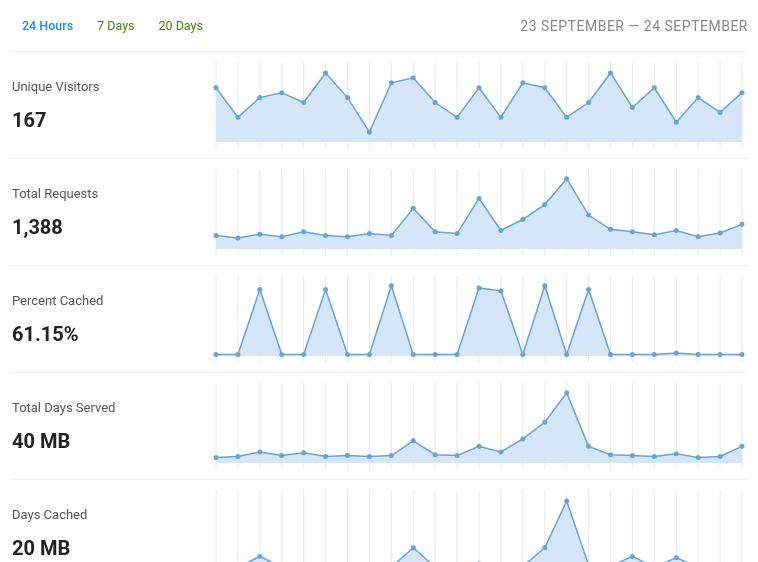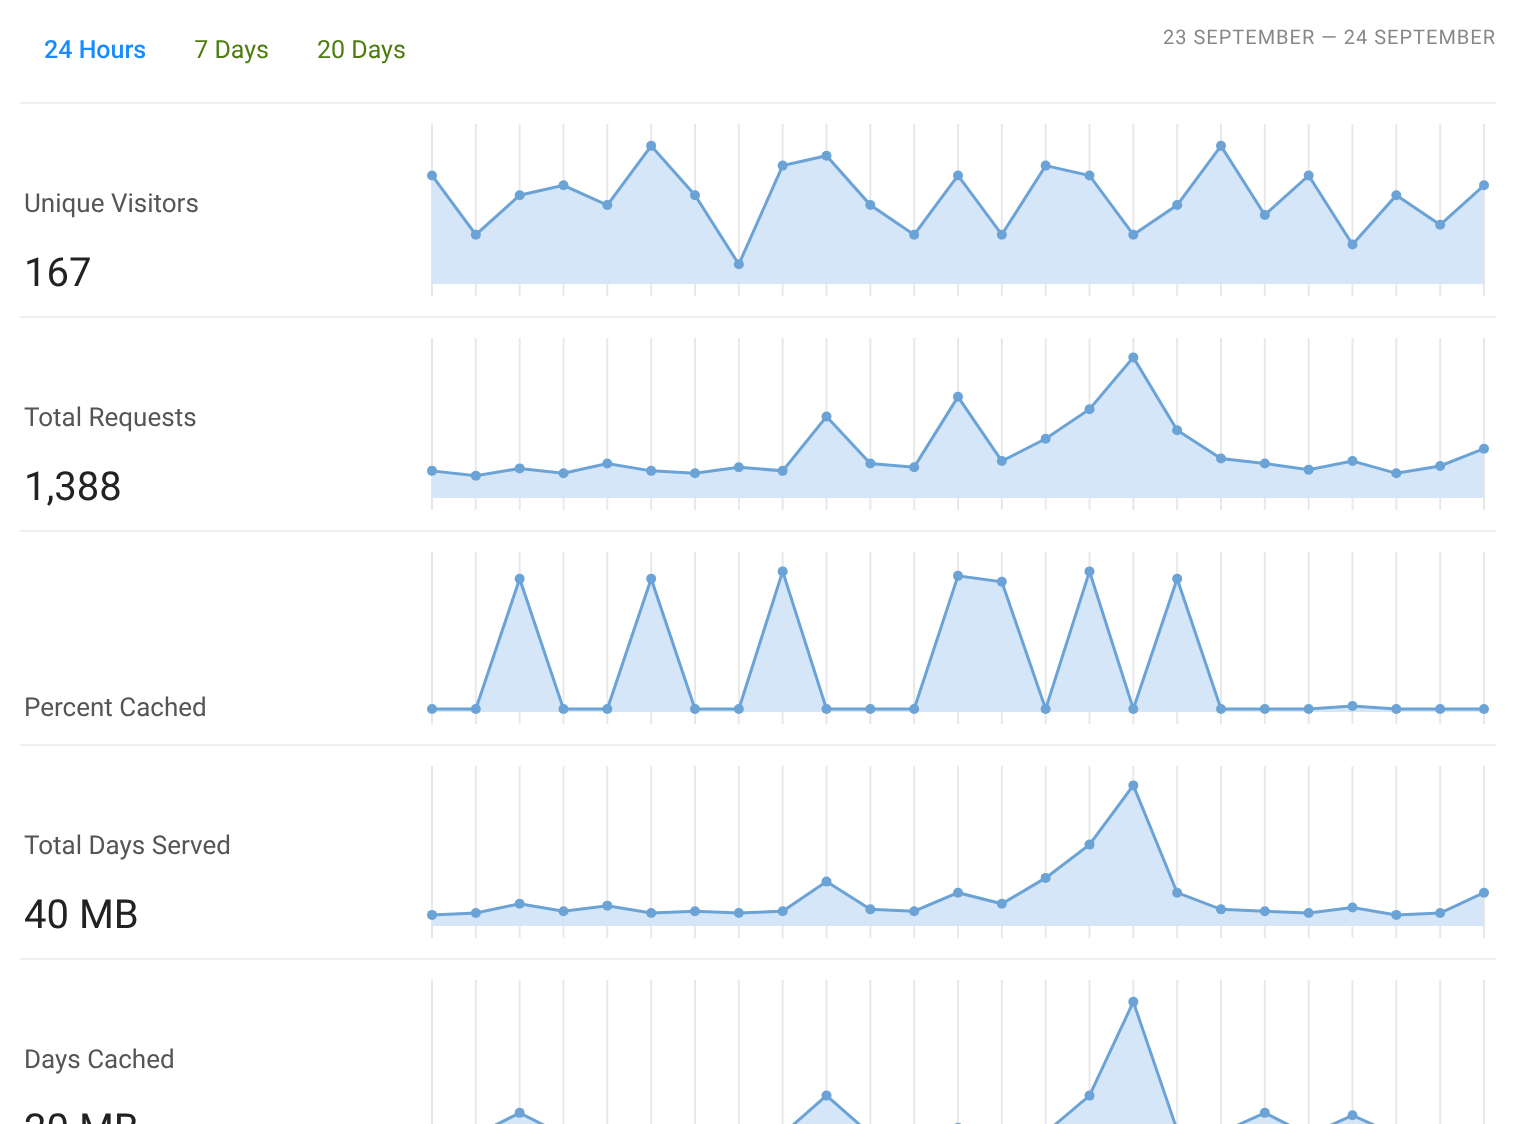--- a/index.html
+++ b/index.html
@@ -1,26 +1,26 @@
 <!DOCTYPE html>
 <html><head>
 <meta charset="utf-8">
 <style>
 *{margin:0;padding:0;box-sizing:border-box}
 body{font-family:-apple-system,BlinkMacSystemFont,"Segoe UI",Roboto,sans-serif;background:#fff;width:758px;padding:8px 10px}
-.header{display:flex;justify-content:space-between;padding:6px 0 14px}
+.header{display:flex;justify-content:space-between;align-items:center;padding:6px 0 14px}
 .tabs{display:flex;gap:0}
 .tab{font-size:12.5px;color:#4d7c0f;padding:4px 12px;cursor:pointer}
 .tab.active{color:#1a8cff;font-weight:500}
-.date-range{font-size:10px;color:#888;letter-spacing:.5px}
+.date-range{font-size:14px;color:#888;letter-spacing:.5px}
 .row{display:flex;align-items:stretch;border-bottom:1px solid #eee;padding:10px 0}
 .row:first-of-type{border-top:1px solid #eee}
-.label-col{width:200px;display:flex;flex-direction:column;justify-content:flex-end;gap:14px;padding-left:2px}
+.label-col{width:200px;display:flex;flex-direction:column;justify-content:center;gap:14px;padding-left:2px}
 .metric-label{font-size:13px;color:#555}
-.metric-value{font-size:20px;font-weight:400;color:#222}
+.metric-value{font-size:20px;font-weight:700;color:#222}
 .chart-col{flex:1;height:86px;position:relative}
 .chart-col svg{width:100%;height:100%;display:block}
 .grid-line{stroke:#e8e8e8;stroke-width:1}
 .area{fill:#d4e6f7;stroke:none}
 .line{fill:none;stroke:#6ba3d6;stroke-width:1.5}
 .dot{fill:#6ba3d6}
 </style>
 </head>
 <body>
 
@@ -154,20 +154,21 @@
           <circle class="dot" cx="466.25" cy="61.5" r="2.5"></circle>
           <circle class="dot" cx="488.1666666666667" cy="67.66666666666667" r="2.5"></circle>
           <circle class="dot" cx="510.0833333333333" cy="63.96666666666667" r="2.5"></circle>
           <circle class="dot" cx="532" cy="55.33333333333333" r="2.5"></circle>
         </svg>
       </div>
     </div>
     <div class="row">
     <div class="label-col">
       <div class="metric-label">Percent Cached</div>
+      <div class="metric-value">61.15%</div>
     </div>
     <div class="chart-col">
         <svg viewBox="0 0 538 86" preserveAspectRatio="none">
           <line class="grid-line" x1="6" y1="0" x2="6" y2="86"></line>
           <line class="grid-line" x1="27.916666666666668" y1="0" x2="27.916666666666668" y2="86"></line>
           <line class="grid-line" x1="49.833333333333336" y1="0" x2="49.833333333333336" y2="86"></line>
           <line class="grid-line" x1="71.75" y1="0" x2="71.75" y2="86"></line>
           <line class="grid-line" x1="93.66666666666667" y1="0" x2="93.66666666666667" y2="86"></line>
           <line class="grid-line" x1="115.58333333333333" y1="0" x2="115.58333333333333" y2="86"></line>
           <line class="grid-line" x1="137.5" y1="0" x2="137.5" y2="86"></line>

